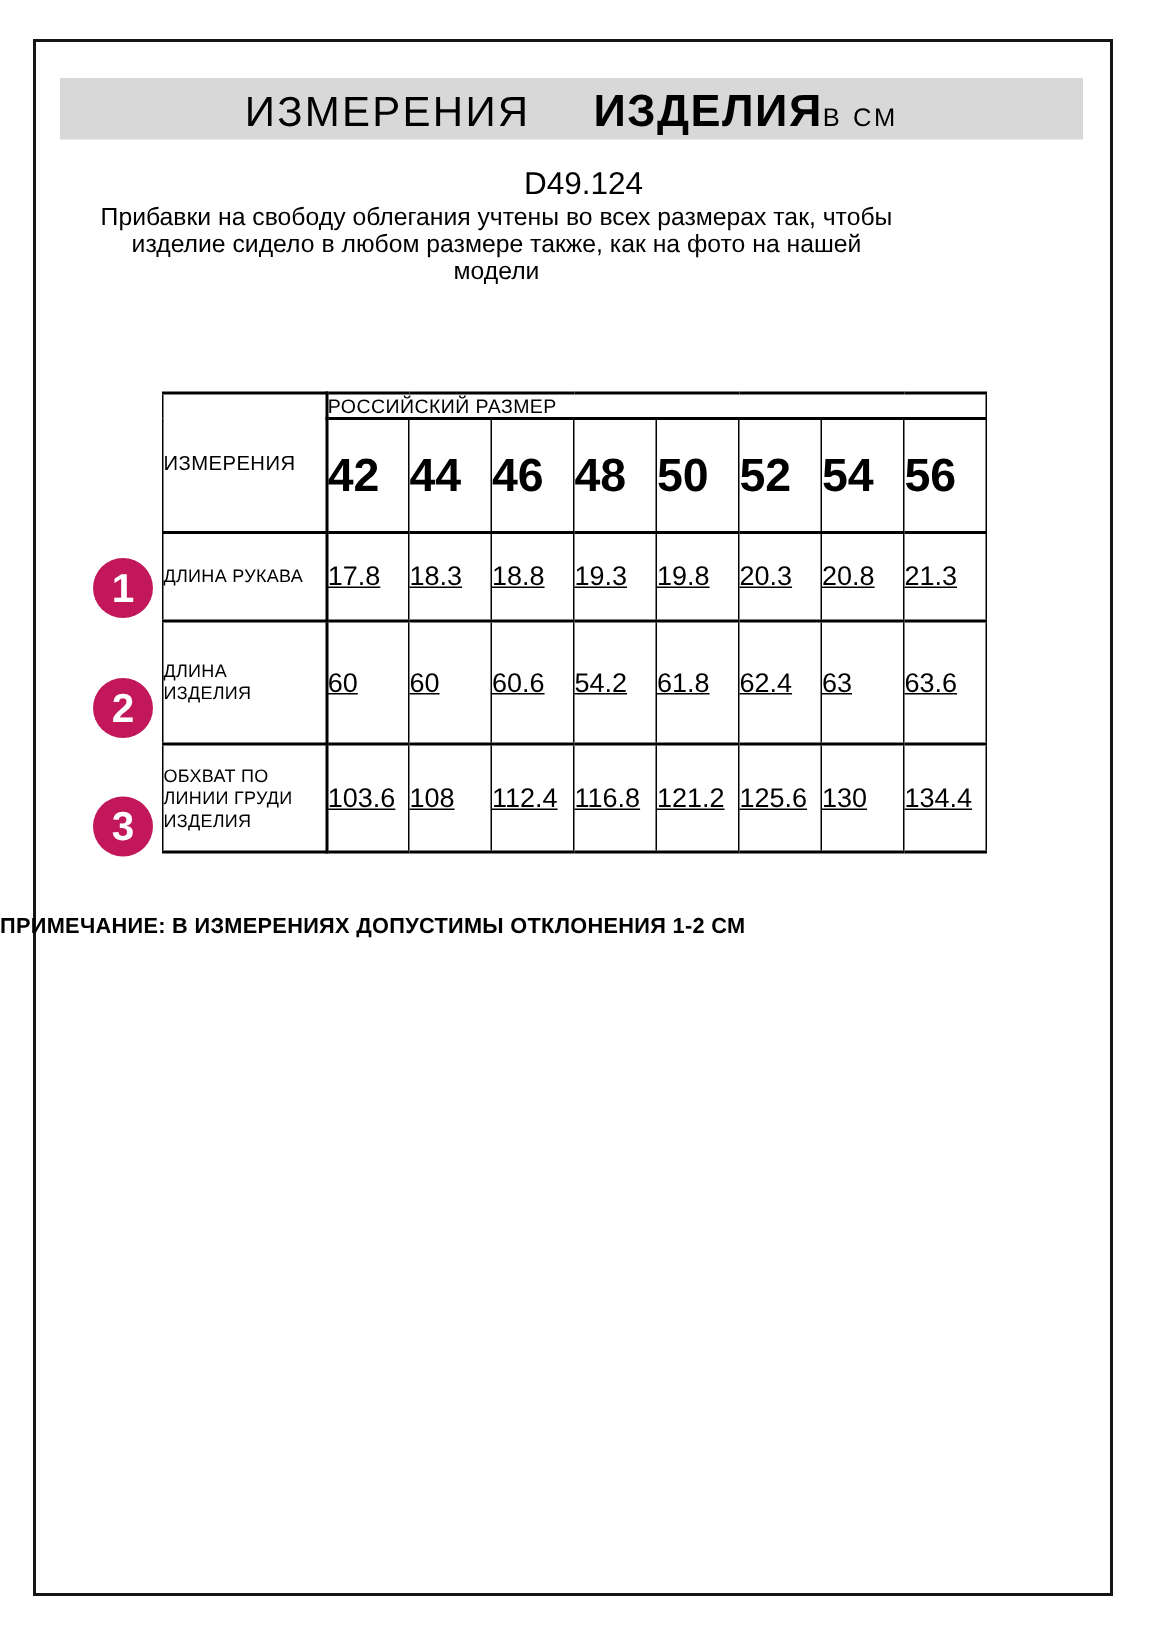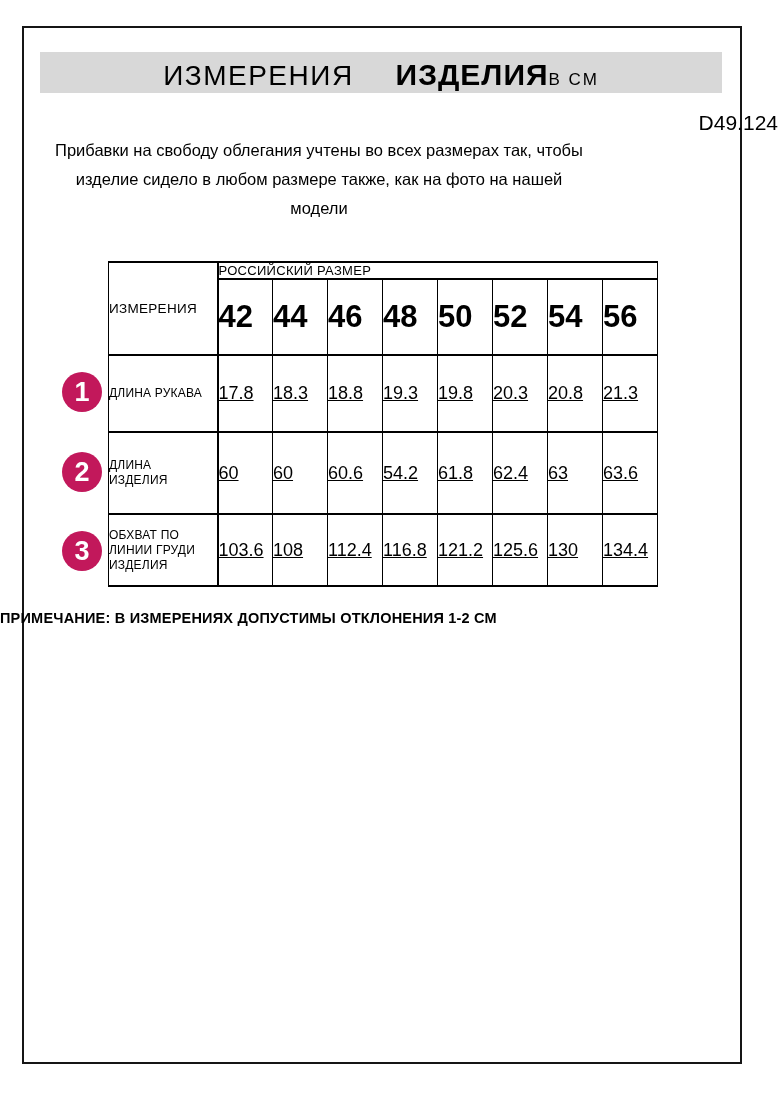--- a/index.html
+++ b/index.html
@@ -9,36 +9,36 @@
   .page-border { position:absolute; left:22px; top:26px; width:720px; height:1038px;
     border:2px solid #151515; background:transparent; }
 
   .header-bar { position:absolute; left:40px; top:52px; width:682px; height:41px;
     background:#d8d8d8; display:flex; align-items:baseline; justify-content:center;
     padding-top:6px; }
   .title-word1 { font-size:28px; letter-spacing:1.5px; font-weight:normal; }
   .title-word2 { font-size:30px; letter-spacing:1px; font-weight:bold; margin-left:42px; }
   .title-unit  { font-size:17px; letter-spacing:2px; font-weight:normal; }
 
-  .model-code { position:absolute; top:111px; left:0; width:778px; text-align:right;
+  .model-code { position:absolute; top:111px; left:0; width:778px; text-align:center;
     font-size:21px; }
-  .description { position:absolute; top:136px; left:4px; width:630px; text-align:center;
-    font-size:16.5px; line-height:29px; white-space:pre-line; }
+  .description { position:absolute; top:136px; left:16px; width:630px; text-align:center;
+    font-size:16.5px; line-height:18px; white-space:pre-line; }
 
   table.size-table { position:absolute; left:108px; top:261px; border-collapse:collapse;
     table-layout:fixed; }
   table.size-table td { border:1px solid #000; border-top-width:2px; border-bottom-width:2px;
     vertical-align:middle; }
   .corner-cell { width:109px; font-size:13.5px; letter-spacing:0.3px;
     border-right-width:2px !important; }
   .group-row { height:17px; }
   .group-cell { font-size:13px; letter-spacing:0.3px; height:17px; }
   .sizes-row { height:76px; }
   .size-cell { width:55px; font-size:31px; font-weight:bold; }
-  .row-1 { height:77px; }
+  .row-1 { height:59px; }
   .row-2 { height:82px; }
   .row-3 { height:72px; }
   .label-cell { font-size:12px; line-height:15px; white-space:pre-line; letter-spacing:0.2px;
     border-right-width:2px !important; }
   .value-cell { font-size:18px;text-decoration:underline; }
 
   .badge { position:absolute; left:62px; width:40px; height:40px; border-radius:50%;
     background:#c2185b; color:#fff; display:flex; align-items:center; justify-content:center;
     font-size:27px; font-weight:bold; }
   .badge-1 { top:372px; }

